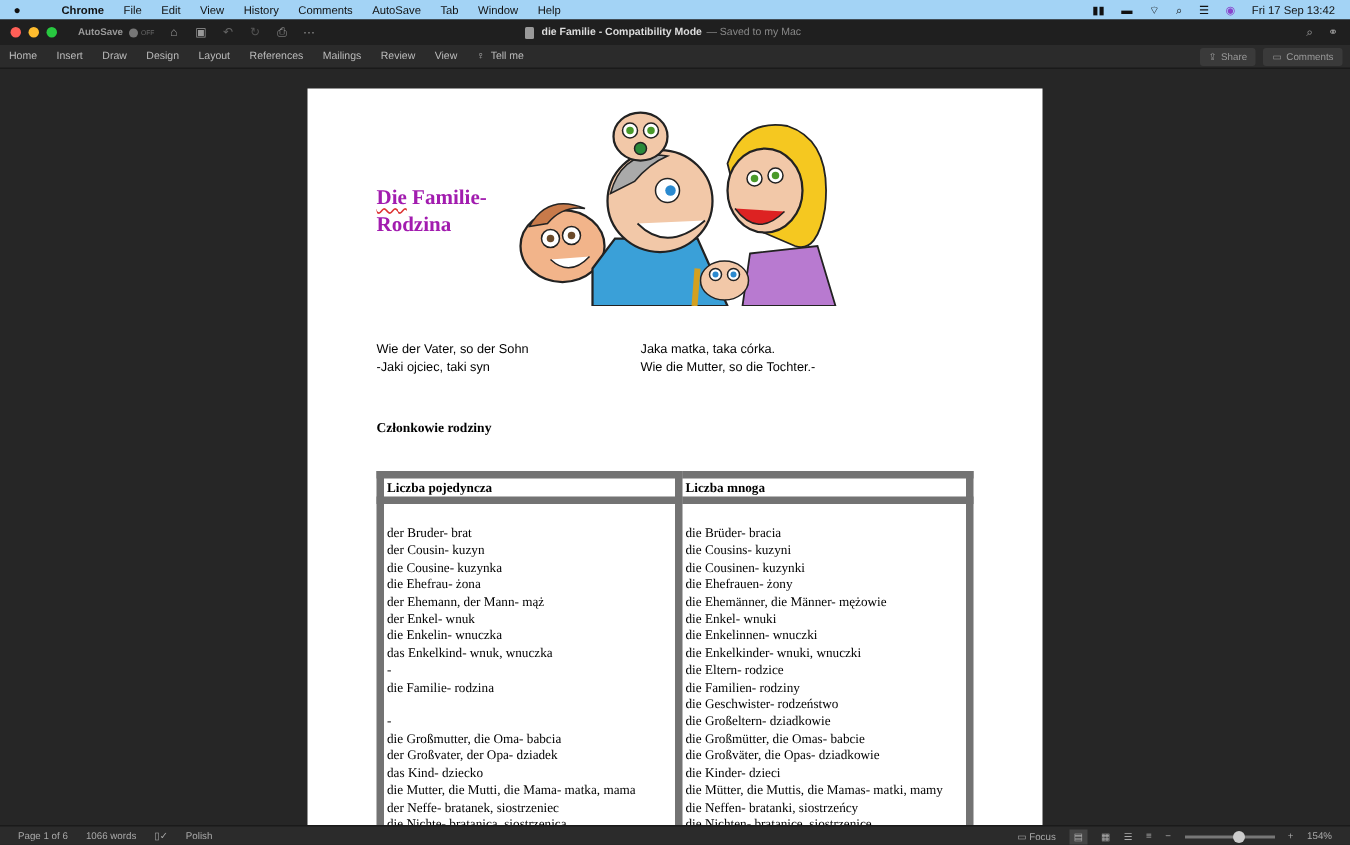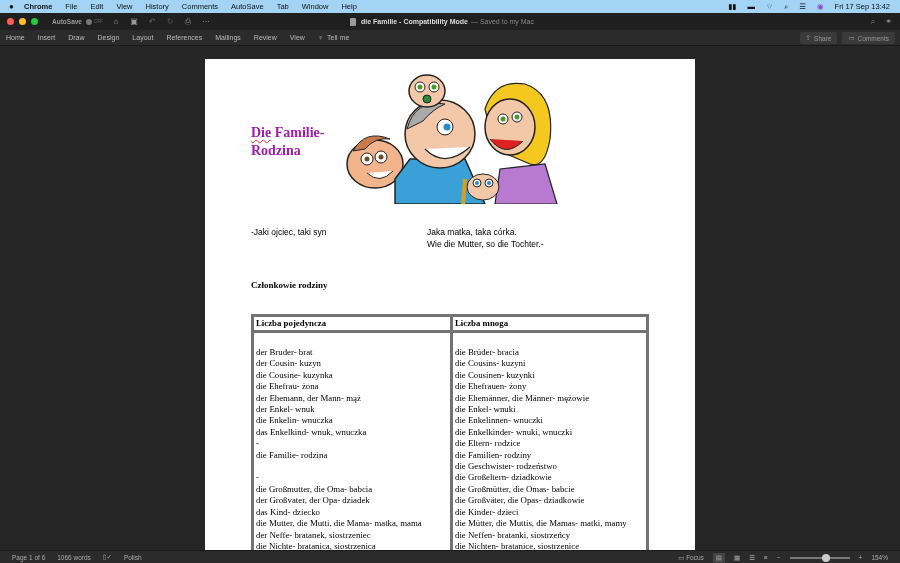--- a/index.html
+++ b/index.html
@@ -1,20 +1,20 @@
 <!DOCTYPE html>
 <html><head>
 <meta charset="utf-8">
 <style>
 *{box-sizing:border-box;margin:0;padding:0}
 html,body{width:900px;height:563px;overflow:hidden;background:#262626;font-family:"Liberation Sans",sans-serif}
 .menubar{position:absolute;left:0;top:0;width:900px;height:13px;background:#a3d3f5;display:flex;align-items:center;font-size:7.5px;color:#111}
 .menubar .apple{width:12px;margin-left:9px;font-size:8px}
 .menubar .mi{margin-left:13px}
-.menubar .mi.bold{font-weight:bold;margin-left:3px}
+.menubar .mi.bold{font-weight:bold;margin-left:20px}
 .menubar .right{position:absolute;right:10px;top:0;height:13px;display:flex;align-items:center;gap:11px;font-size:7.5px}
 .titlebar{position:absolute;left:0;top:13px;width:900px;height:17px;background:#1f1f1f;display:flex;align-items:center;color:#bbb;font-size:7px}
 .tl{width:7px;height:7px;border-radius:50%;display:inline-block;margin-left:5px}
 .tl.r{background:#ff5f57;margin-left:7px}.tl.y{background:#febc2e}.tl.g{background:#28c840}
 .autosave{margin-left:14px;color:#999;font-size:6.5px;font-weight:bold}
 .toggle{display:inline-flex;align-items:center;margin-left:4px;font-size:4.5px;color:#666}
 .toggle .knob{width:6px;height:6px;border-radius:50%;background:#777;margin-right:2px}
 .qicon{margin-left:8px;color:#999;font-size:8px;width:10px;text-align:center}
 .doctitle{position:absolute;left:350px;top:0;height:17px;display:flex;align-items:center;font-size:7px;color:#ddd;font-weight:bold}
 .doctitle .saved{color:#888;font-weight:normal;margin-left:3px}
@@ -29,21 +29,21 @@
 .canvas{position:absolute;left:0;top:47px;width:900px;height:503px;background:#262626;overflow:hidden}
 .page{position:absolute;left:205px;top:12px;width:490px;height:520px;background:#fff}
 .heading{position:absolute;left:46px;top:65px;font-family:"Liberation Serif",serif;font-weight:bold;font-size:14px;line-height:18px;color:#a21caf}
 .sq{text-decoration:underline wavy #d33;text-decoration-thickness:1px;text-underline-offset:2px}
 .illus{position:absolute;left:140px;top:10px;width:218px;height:135px}
 .proverbs{position:absolute;left:46px;top:167px;width:400px;font-size:8.5px;line-height:12px;font-family:"Liberation Sans",sans-serif;color:#000}
 .proverbs .col{position:absolute;top:0;width:180px}
 .proverbs .col.l{left:0}.proverbs .col.r{left:176px}
 .sect{position:absolute;left:46px;top:221px;font-family:"Liberation Serif",serif;font-weight:bold;font-size:9px;color:#000}
 .vtable{position:absolute;left:46px;top:255px;width:398px;border-collapse:collapse;font-family:"Liberation Serif",serif;font-size:8.8px;color:#000}
-.vtable td,.vtable th{border:3px solid #737373;vertical-align:top;text-align:left;padding:1px 2px}
+.vtable td,.vtable th{border:5px solid #737373;vertical-align:top;text-align:left;padding:1px 2px}
 .vtable th{font-weight:bold;height:16px}
 .vtable td{padding-top:14px;line-height:11.4px}
 .vtable .c1{width:199px}
 .line{white-space:nowrap}
 .statusbar{position:absolute;left:0;top:550px;width:900px;height:13px;background:#2b2b2b;display:flex;align-items:center;font-size:6.5px;color:#aaa;border-top:1px solid #1a1a1a}
 .statusbar .sl{margin-left:12px}
 .statusbar .sr{position:absolute;right:12px;top:0;height:13px;display:flex;align-items:center;gap:9px}
 .slider{width:60px;height:2px;background:#777;position:relative}
 .slider .thumb{position:absolute;left:32px;top:-3px;width:8px;height:8px;border-radius:50%;background:#ccc}
 .view-active{background:#444;padding:1px 3px}
@@ -170,20 +170,21 @@
       <ellipse cx="138" cy="118" rx="16" ry="13" fill="#f2c8a8" stroke="#222"></ellipse>
       <circle cx="132" cy="114" r="4" fill="#fff" stroke="#222"></circle>
         <circle cx="132" cy="114" r="2" fill="#2a8ad0"></circle>
       <circle cx="144" cy="114" r="4" fill="#fff" stroke="#222"></circle>
         <circle cx="144" cy="114" r="2" fill="#2a8ad0"></circle>
       <path d="M120 110 L118 135" stroke="#d4a020" stroke-width="4"></path>
     </svg>
 
     <div class="proverbs">
       <div class="col l">
+        <div>Wie der Vater, so der Sohn</div>
         <div>-Jaki ojciec, taki syn</div>
       </div>
       <div class="col r">
         <div>Jaka matka, taka córka.</div>
         <div>Wie die Mutter, so die Tochter.-</div>
       </div>
     </div>
 
     <div class="sect">Członkowie rodziny</div>
 

